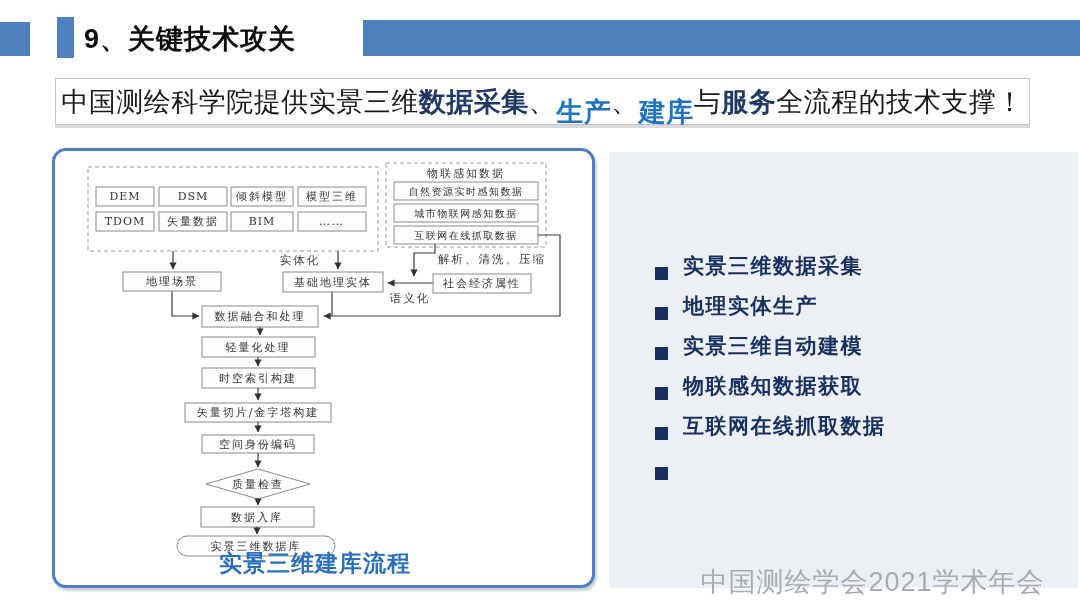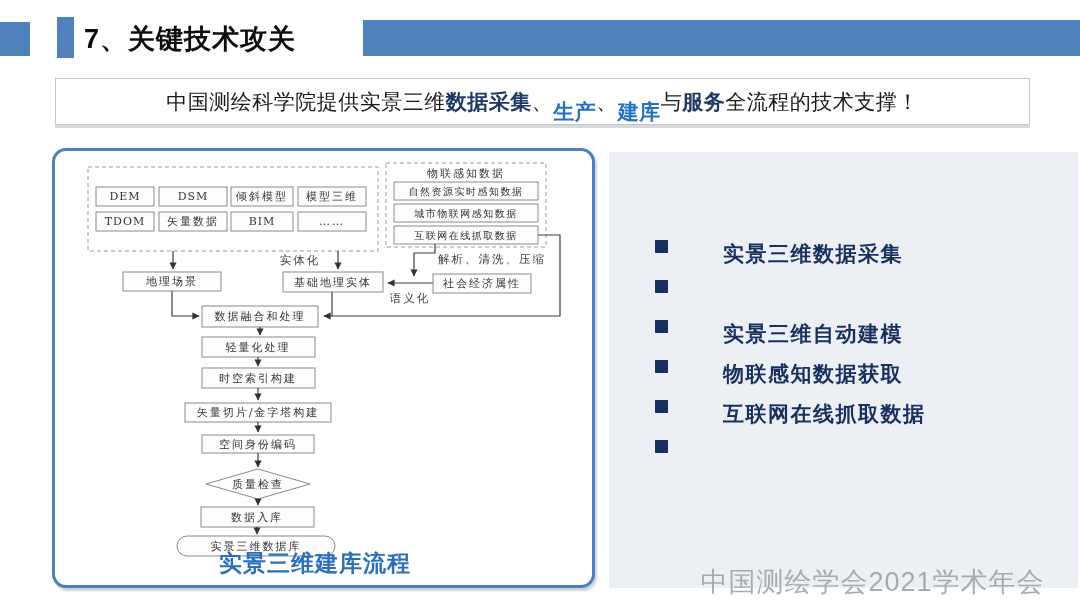--- a/index.html
+++ b/index.html
@@ -9,21 +9,21 @@
   
   .bar { position:absolute; background:#4F81BD; }
   .bar-a { left:0; top:22px; width:30px; height:34px; }
   .bar-b { left:57px; top:17px; width:17px; height:41px; }
   .bar-c { left:363px; top:20px; width:717px; height:36px; }
   .page-title { position:absolute; left:84px; top:21px; font-size:27px; font-weight:bold; color:#0d0d0d; letter-spacing:1px; }
 
   
   .subtitle-box { position:absolute; left:55px; top:78px; width:975px; height:47px;
     background:#fff; border:1px solid #c6c6c6; box-shadow:0 3px 0 rgba(175,180,190,.5);
-    display:flex; align-items:center; justify-content:center; font-size:21px; color:#1a1a1a; letter-spacing:.5px; }
+    display:flex; align-items:center; justify-content:center; font-size:27px; color:#1a1a1a; letter-spacing:.5px; }
   .seg-navy { color:#1F3864; font-weight:bold; }
   .seg-blue { color:#2173C2; font-weight:bold;margin-top:20px; }
 
   
   .left-panel { position:absolute; left:52px; top:148px; width:543px; height:440px;
     background:#fff; border:3px solid #4E7FC0; border-radius:14px; box-shadow:2px 3px 2px rgba(120,130,150,.35); }
   svg.flow { position:absolute; left:0; top:4px; }
   .flow-caption { position:absolute; left:20px; bottom:6px; width:480px; text-align:center;
     font-size:23px; font-weight:bold; color:#2A6FBE; letter-spacing:1px;margin-top:20px; }
 
@@ -31,35 +31,35 @@
   .dashed{ fill:none; stroke:#9a9a9a; stroke-width:1; stroke-dasharray:4 3; }
   .ln    { stroke:#3c3c3c; stroke-width:1.2; fill:none; }
   text.ft  { font-family:"DejaVu Serif", serif; font-size:11px; fill:#333; letter-spacing:2px; text-anchor:middle; }
   text.fs  { font-size:10px; letter-spacing:1.5px; }
   text.fl  { font-family:"DejaVu Serif", serif; font-size:11.5px; fill:#444; letter-spacing:2px; text-anchor:middle; }
   text.fen { letter-spacing:1px; }
 
   
   .right-panel { position:absolute; left:609px; top:152px; width:469px; height:436px; background:#ECEFF3; }
   .bullet-list { position:absolute; left:46px; top:88px; }
-  .bullet-item { display:flex; align-items:flex-start; height:40px;gap:40px; }
+  .bullet-item { display:flex; align-items:flex-end; height:40px; }
   .bullet-sq { width:13px; height:13px; background:#17305F; margin-right:15px; flex:0 0 auto; }
   .bullet-text { font-size:21px; font-weight:bold; color:#17305F; letter-spacing:1.5px; white-space:nowrap; }
 
   .watermark { position:absolute; left:700px; top:564px; width:345px; text-align:center;
     font-family:Liberation Sans, sans-serif; font-size:27px; color:#a7abb0; letter-spacing:1px; white-space:nowrap; }
 </style>
 </head>
 <body>
 
 <div class="slide">
 
   <div class="bar bar-a"></div>
   <div class="bar bar-b"></div>
-  <div class="page-title">7、关键技术攻关</div>
+  <div class="page-title">9、关键技术攻关</div>
   <div class="bar bar-c"></div>
 
   <div class="subtitle-box">
     <span>中国测绘科学院提供实景三维</span>
       <span class="seg-navy">数据采集</span>
       <span>、</span>
       <span class="seg-blue">生产</span>
       <span>、</span>
       <span class="seg-blue">建库</span>
       <span>与</span>
@@ -149,20 +149,21 @@
   </div>
 
   <div class="right-panel">
     <div class="bullet-list">
       <div class="bullet-item">
           <span class="bullet-sq"></span>
           <span class="bullet-text">实景三维数据采集</span>
         </div>
       <div class="bullet-item">
           <span class="bullet-sq"></span>
+          <span class="bullet-text">地理实体生产</span>
         </div>
       <div class="bullet-item">
           <span class="bullet-sq"></span>
           <span class="bullet-text">实景三维自动建模</span>
         </div>
       <div class="bullet-item">
           <span class="bullet-sq"></span>
           <span class="bullet-text">物联感知数据获取</span>
         </div>
       <div class="bullet-item">

